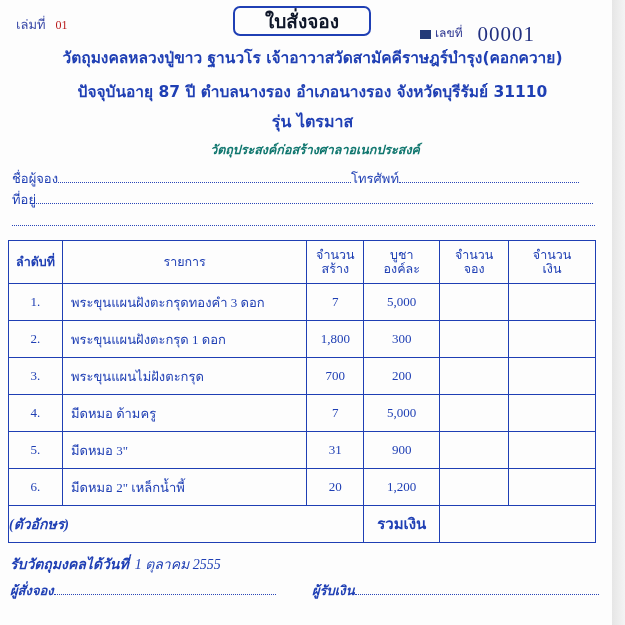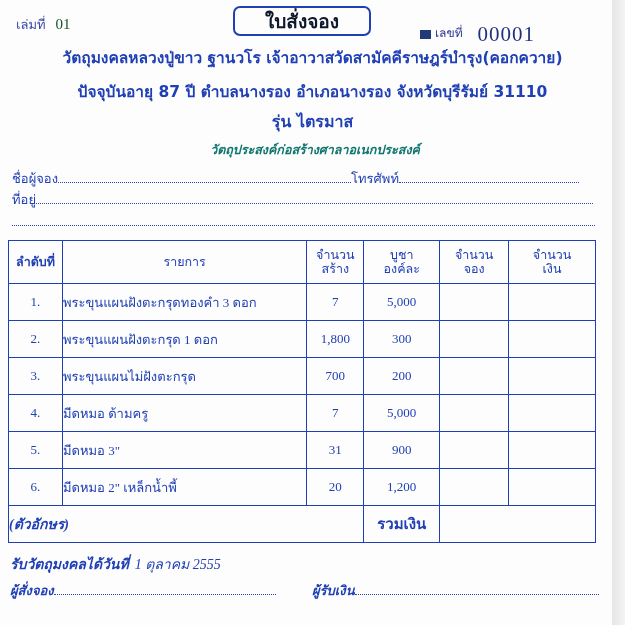--- a/index.html
+++ b/index.html
@@ -14,21 +14,21 @@
     background:#fdfdfd;
     box-shadow: 2px 0 3px rgba(0,0,0,0.12);
   }
   .edge {
     position:absolute; left:612px; top:0; width:13px; height:625px;
     background:linear-gradient(to right,#e6e6e6,#f4f4f4);
   }
   .abs { position:absolute; white-space:nowrap; }
 
   .book-no { left:16px; top:14px; font-family:"Liberation Serif", serif; font-size:13px; color:#3a4aa8; }
-  .book-no .val { margin-left:10px; font-size:15px; color:#14532d; }
+  .book-no .val { margin-left:10px; font-size:12px; color:#b91c1c; }
 
   .title-box {
     left:233px; top:6px; width:134px; height:26px;
     border:2px solid #1f3fb4; border-radius:7px;
     text-align:center; line-height:26px;
     font-size:19px; font-weight:bold; color:#0f172a;
   }
 
   .serial { left:420px; top:22px; font-family:"Liberation Serif", serif; font-size:12px; color:#2a3490; }
   .serial .sq { display:inline-block; width:11px; height:9px; background:#233a78; vertical-align:middle; margin-right:4px; }
@@ -45,21 +45,21 @@
   table.grid {
     position:absolute; left:8px; top:240px;
     border-collapse:collapse; width:588px;
     font-family:"Liberation Serif", serif; font-size:13px; color:#1f3fb4;
   }
   table.grid td, table.grid th {
     border:1.6px solid #1f3fb4; padding:0; text-align:center; vertical-align:middle;
   }
   table.grid th { font-weight:normal; font-size:12.5px; line-height:14px; height:42px; }
   table.grid td { height:36px; }
-  table.grid td.item { text-align:left; }
+  table.grid td.item { text-align:left; padding-left:8px; }
   table.grid td.words { text-align:left; padding-left:0; font-size:14px; font-style:italic; font-weight:bold; vertical-align:middle; }
   table.grid td.total-label { font-size:15px; font-weight:bold; font-family:"DejaVu Sans", sans-serif; }
 
   .received { left:10px; top:553px; font-family:"Liberation Serif", serif; font-style:italic; font-size:14px; font-weight:bold; color:#1f3fb4; }
   .received .date { font-weight:normal; margin-left:6px; }
   .sig { top:580px; font-family:"Liberation Serif", serif; font-style:italic; font-size:13px; font-weight:bold; color:#1f3fb4; }
 </style>
 </head>
 <body>
 

